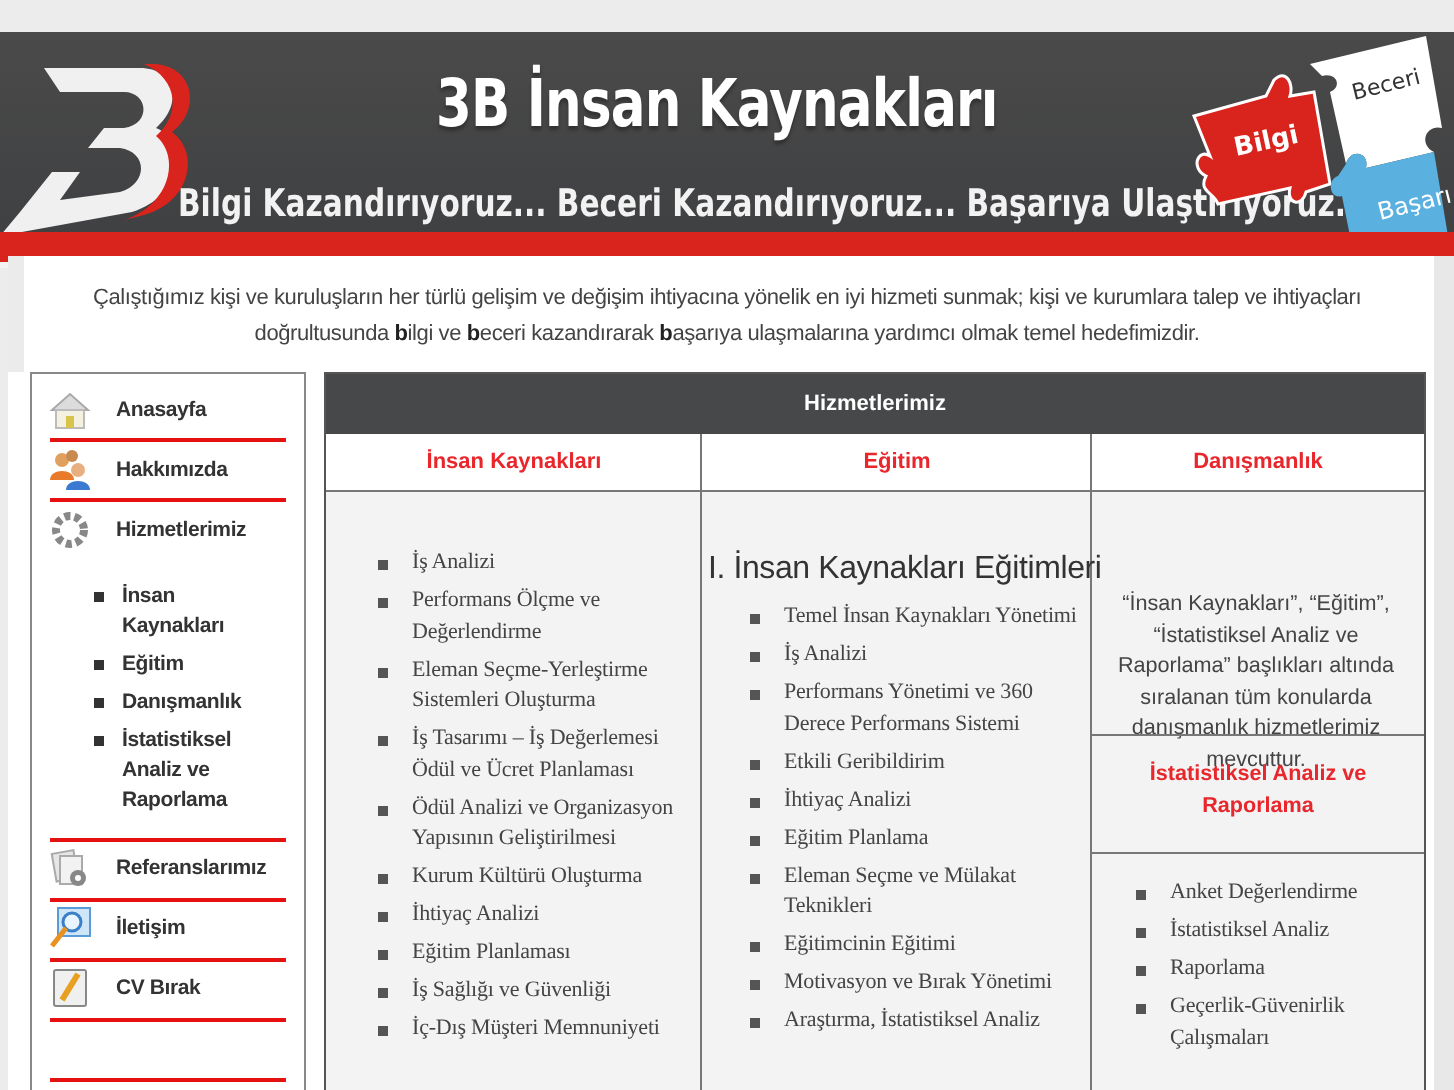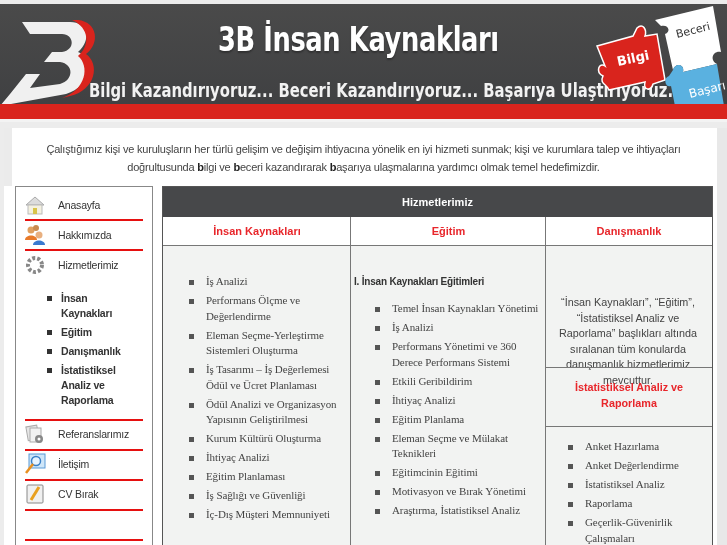--- a/index.html
+++ b/index.html
@@ -1,54 +1,54 @@
 <!DOCTYPE html>
 <html><head>
 <meta charset="utf-8">
 <style>
   * { box-sizing: border-box; margin: 0; padding: 0; }
   html, body { width: 727px; height: 545px; overflow: hidden; background: #ececec; font-family: "Liberation Sans", "DejaVu Sans", sans-serif; }
   #page { position: relative; width: 727px; height: 545px; overflow: hidden; }
 
   
-  .header { position: absolute; left: 0; top: 4px; width: 727px; height: 118px; background: linear-gradient(#4a4a4a, #3e3f41); }
+  .header { position: absolute; left: 0; top: 16px; width: 727px; height: 118px; background: linear-gradient(#4a4a4a, #3e3f41); }
   .header .redbar { position: absolute; left: 0; top: 100px; width: 727px; height: 15px; background: #d9241d; }
   .header .under { position: absolute; left: 0; top: 115px; width: 727px; height: 3px; background: #f3f3f3; }
   .logo { position: absolute; left: 0; top: 10px; width: 100px; height: 95px; }
   .site-title { position: absolute; left: 218px; top: 16px; font-family: "DejaVu Sans", sans-serif; font-weight: bold; font-size: 33px; color: #ffffff; letter-spacing: -0.5px; transform: scaleX(0.78); transform-origin: left top; white-space: nowrap; text-shadow: 0 2px 2px rgba(0,0,0,0.3); }
   .tagline { position: absolute; left: 89px; top: 75px; font-family: "DejaVu Sans", sans-serif; font-weight: bold; font-size: 19px; color: #f2f2f2; transform: scaleX(0.78); transform-origin: left top; white-space: nowrap; }
   .puzzle { position: absolute; left: 585px; top: 0; width: 142px; height: 120px; }
 
   
   .main-panel { position: absolute; left: 4px; top: 128px; width: 713px; height: 420px; background: #ffffff; }
   .main-panel .leftstrip { position: absolute; left: 0; top: 0; width: 8px; height: 58px; background: #ebebeb; }
   .rightstrip { position: absolute; left: 717px; top: 128px; width: 10px; height: 420px; background: #e8e8e8; }
   .intro { position: absolute; left: 20px; top: 140px; width: 687px; text-align: center; font-size: 11px; line-height: 18px; color: #444; letter-spacing: -0.2px; }
   .intro b { color: #222; }
 
   
   .sidebar { position: absolute; left: 15px; top: 186px; width: 138px; height: 365px; background: #fff; border: 1px solid #888; }
   .side-item { position: absolute; left: 8px; width: 120px; height: 28px; display: flex; align-items: center; }
   .side-item .ico { width: 22px; height: 22px; margin-right: 12px; display: flex; align-items: center; justify-content: center; }
-  .side-item .lbl { font-size: 10.5px; font-weight: normal; color: #333; letter-spacing: -0.2px; }
+  .side-item .lbl { font-size: 10.5px; font-weight: bold; color: #333; letter-spacing: -0.2px; }
   .side-sep { position: absolute; left: 9px; width: 118px; height: 2px; background: #e61010; }
   .side-sub { position: absolute; left: 30px; width: 100px; }
   .side-sub li { list-style: none; position: relative; padding-left: 15px; font-size: 10.5px; font-weight: bold; color: #333; line-height: 15px; margin-bottom: 4px; letter-spacing: -0.2px; }
   .side-sub li::before { content: ""; position: absolute; left: 1px; top: 5px; width: 5px; height: 5px; background: #333; }
 
   
   .services { position: absolute; left: 162px; top: 186px; width: 551px; height: 365px; border: 1px solid #555; background: #f2f3f2; }
   .svc-head { position: absolute; left: 0; top: 0; width: 549px; height: 30px; background: #47484a; color: #fff; font-size: 11px; font-weight: bold; text-align: center; line-height: 30px; }
   .col-head { position: absolute; top: 30px; height: 29px; background: #fff; color: #e8262b; font-size: 11px; font-weight: bold; text-align: center; line-height: 28px; border-bottom: 1px solid #777; }
   .vline { position: absolute; top: 30px; width: 1px; height: 335px; background: #777; }
   .hline { position: absolute; height: 1px; background: #777; }
   .blist { position: absolute; }
   .blist li { list-style: none; position: relative; padding-left: 17px; font-size: 11px; color: #444; line-height: 15.5px; margin-bottom: 3.5px; letter-spacing: -0.1px; font-family: Liberation Serif, serif; }
   .blist li::before { content: ""; position: absolute; left: 0; top: 6px; width: 5px; height: 5px; background: #555; }
-  .edu-title { position: absolute; left: 191px; top: 89px; font-size: 10px; font-weight: bold; color: #333; letter-spacing: -0.2px; }
+  .edu-title { position: absolute; left: 191px; top: 89px; font-size: 16px; font-weight: normal; color: #333; letter-spacing: -0.2px; }
   .consult-text { position: absolute; left: 385px; top: 74px; width: 160px; text-align: center; font-size: 10.8px; line-height: 15.5px; color: #444; margin-top: 34px; }
   .stat-head { position: absolute; left: 383px; top: 182px; width: 166px; height: 57px; color: #e8262b; font-size: 10.8px; font-weight: bold; text-align: center; line-height: 15.5px; padding-top: 11px; }
 </style>
 </head>
 <body>
 
 <div id="page">
 
   <div class="header">
     <svg class="logo" viewBox="0 0 100 95">
@@ -197,20 +197,19 @@
       <li>Eğitimcinin Eğitimi</li>
       <li>Motivasyon ve Bırak Yönetimi</li>
       <li>Araştırma, İstatistiksel Analiz</li>
     </ul>
 
     <div class="consult-text">“İnsan Kaynakları”, “Eğitim”, “İstatistiksel Analiz ve Raporlama” başlıkları altında sıralanan tüm konularda danışmanlık hizmetlerimiz mevcuttur.</div>
     <div class="hline" style="left:383px;top:180px;width:166px"></div>
     <div class="stat-head">İstatistiksel Analiz ve Raporlama</div>
     <div class="hline" style="left:383px;top:239px;width:166px"></div>
     <ul class="blist" style="left:405px;top:252px;width:140px">
-      <li>Anket Hazırlama</li>
       <li>Anket Değerlendirme</li>
       <li>İstatistiksel Analiz</li>
       <li>Raporlama</li>
       <li>Geçerlik-Güvenirlik Çalışmaları</li>
     </ul>
   </div>
 </div>
 
 </body></html>

